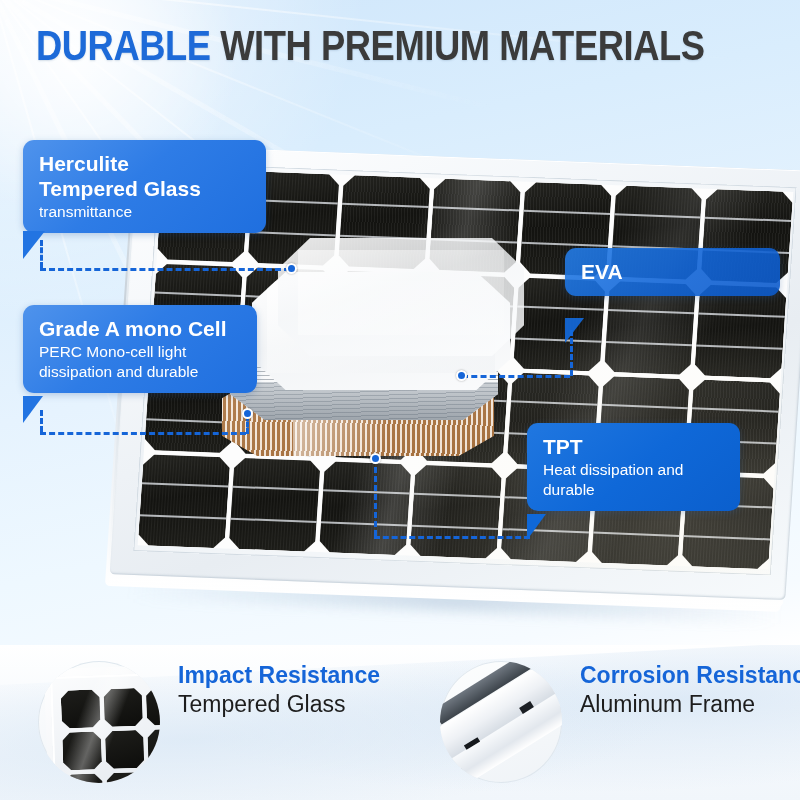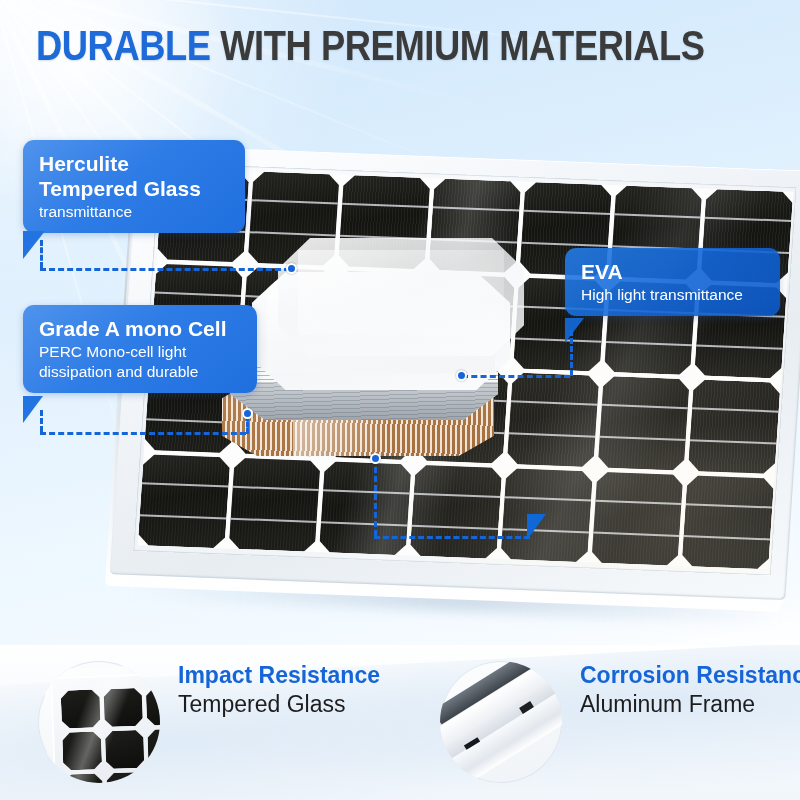--- a/index.html
+++ b/index.html
@@ -328,40 +328,44 @@
   <div class="dot" style="left:242px; top:408px;"></div>
 
   <div class="lead h" style="left:462px; top:375px; width:108px;"></div>
   <div class="lead v" style="left:570px; top:330px; height:46px;"></div>
   <div class="dot" style="left:456px; top:370px;"></div>
 
   <div class="lead v" style="left:374px; top:458px; height:78px;"></div>
   <div class="lead h" style="left:374px; top:536px; width:156px;"></div>
   <div class="dot" style="left:370px; top:453px;"></div>
 
-  <div class="callout" style="left:23px; top:140px; width:222px;">
+  <div class="callout" style="left:23px; top:140px; width:243px;">
     <div class="t1">Herculite</div>
     <div class="t1">Tempered Glass</div>
     <div class="t2">transmittance</div>
   </div>
   <div class="tail" style="left:23px; top:231px; border-left:22px solid #2274e2; border-bottom:28px solid transparent;"></div>
 
   <div class="callout" style="left:23px; top:305px; width:234px;">
     <div class="t1">Grade A mono Cell</div>
     <div class="t2">PERC Mono-cell light</div>
     <div class="t2">dissipation and durable</div>
   </div>
   <div class="tail" style="left:23px; top:396px; border-left:20px solid #2274e2; border-bottom:27px solid transparent;"></div>
 
   <div class="callout translucent" style="left:565px; top:248px; width:215px;">
     <div class="t1">EVA</div>
-    <div class="t2">High light transmittance</div>
   </div>
   <div class="tail" style="left:565px; top:318px; border-left:19px solid rgba(20,105,218,.92); border-bottom:25px solid transparent;"></div>
 
+  <div class="callout solid" style="left:527px; top:423px; width:213px;">
+    <div class="t1">TPT</div>
+    <div class="t2">Heat dissipation and</div>
+    <div class="t2">durable</div>
+  </div>
   <div class="tail" style="left:527px; top:514px; border-left:19px solid #0f68d8; border-bottom:26px solid transparent;"></div>
 
   <div class="bottom">
     <div class="swoosh"></div>
 
     <div class="feature f1">
       <div class="fthumb">
         <div class="th-glass">
           <div class="fr"></div>
           <div class="cz">

